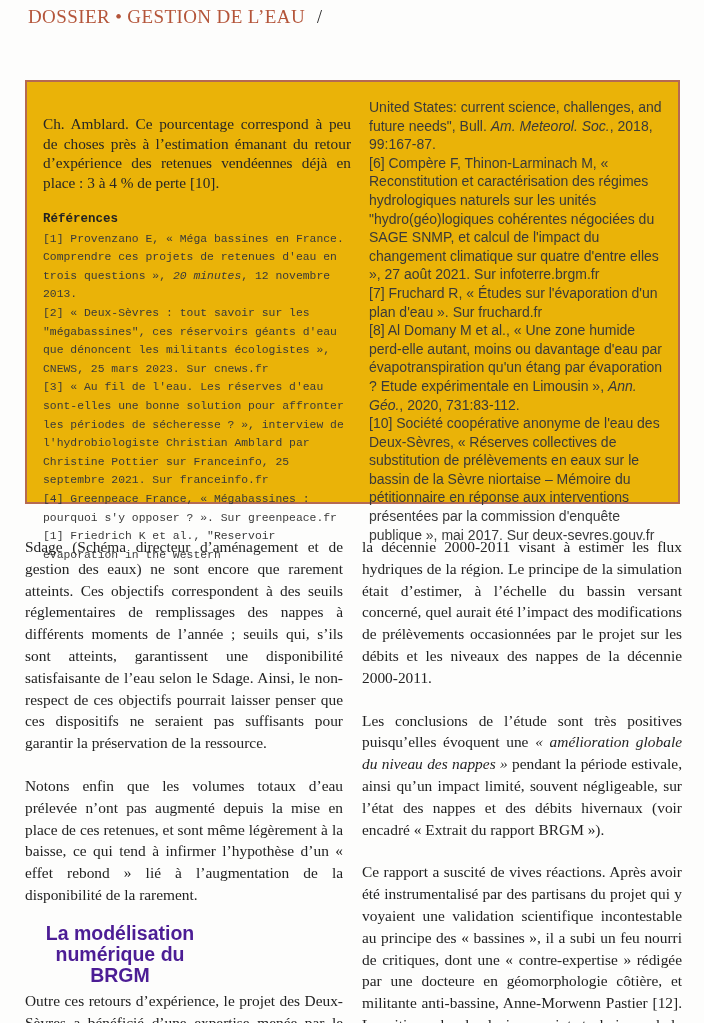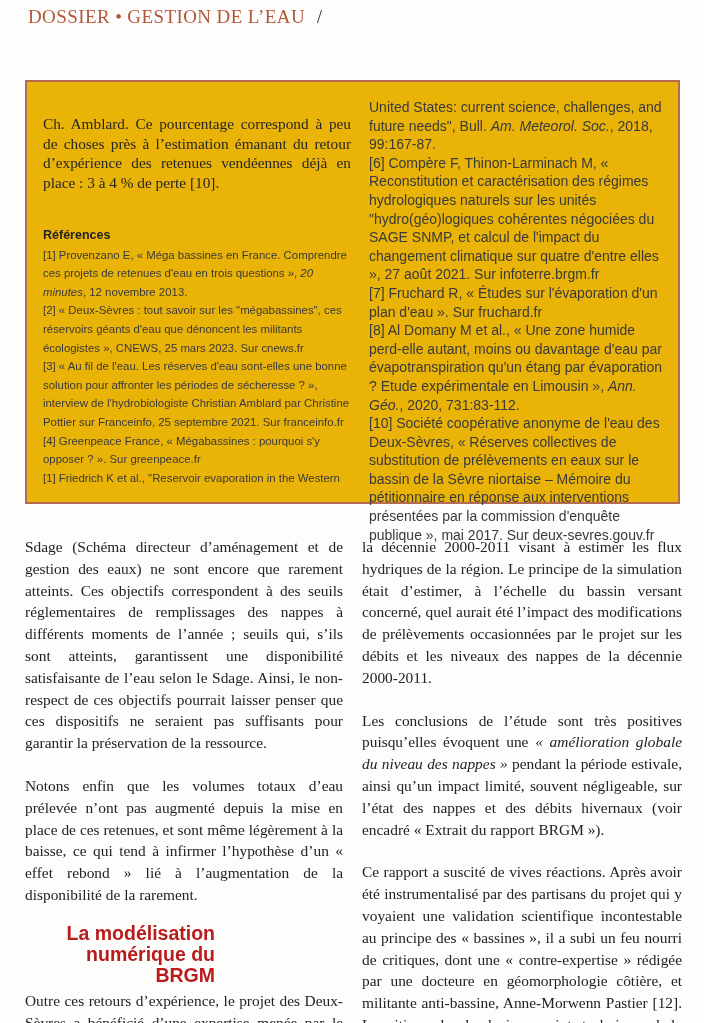--- a/index.html
+++ b/index.html
@@ -18,44 +18,44 @@
     position: absolute; left: 25px; top: 80px; width: 655px; height: 424px;
     background: #eab308; border: 2px solid #b56a52; box-sizing: border-box;
   }
   .box-intro {
     position: absolute; left: 16px; top: 32px; width: 308px;
     font-family: "Liberation Serif", serif; font-size: 15.3px; line-height: 19.5px;
     text-align: justify; color: #262626;
   }
   .box-intro p { margin: 0; text-align-last: left; }
   .refs {
-    position: absolute; left: 16px; top: 144px; width: 310px;
-    font-family: Liberation Sans, sans-serif; font-size: 11.4px; line-height: 18.6px;
+    position: absolute; left: 16px; top: 128px; width: 310px;
+    font-family: Liberation Mono, monospace; font-size: 11.4px; line-height: 18.6px;
     color: #3a3a3a;
   }
   .refs-right {
     position: absolute; left: 342px; top: 16px; width: 300px;
     font-family: "Liberation Sans", sans-serif; font-size: 14px; line-height: 18.6px;
     color: #3a3a3a;
   }
   .refs-title {
     font-weight: bold; font-size: 12.5px; color: #222; margin-bottom: 1px;
   }
   .ref { margin: 0; }
   .col {
     position: absolute; font-family: "Liberation Serif", serif;
     font-size: 15.4px; line-height: 21.8px; color: #222; text-align: justify;
   }
   .col-left { left: 25px; top: 536px; width: 318px; }
   .col-right { left: 362px; top: 536px; width: 320px; }
   .col p { margin: 0 0 21px 0; }
   .section-title {
     font-family: "Liberation Sans", sans-serif; font-weight: bold;
-    color: #b91c1c; font-size: 19.5px; line-height: 21px;
-    margin: -12px 0 4px 0; text-align: right;
+    color: #4c1d95; font-size: 19.5px; line-height: 21px;
+    margin: -12px 0 4px 0; text-align: center;
   }
   .col p.tight { margin-bottom: 0; }
   i { font-style: italic; }
 </style>
 </head>
 <body>
 
 <div class="header">
   <span>DOSSIER • GESTION DE L’EAU</span><span class="slash">/</span>
 </div>

